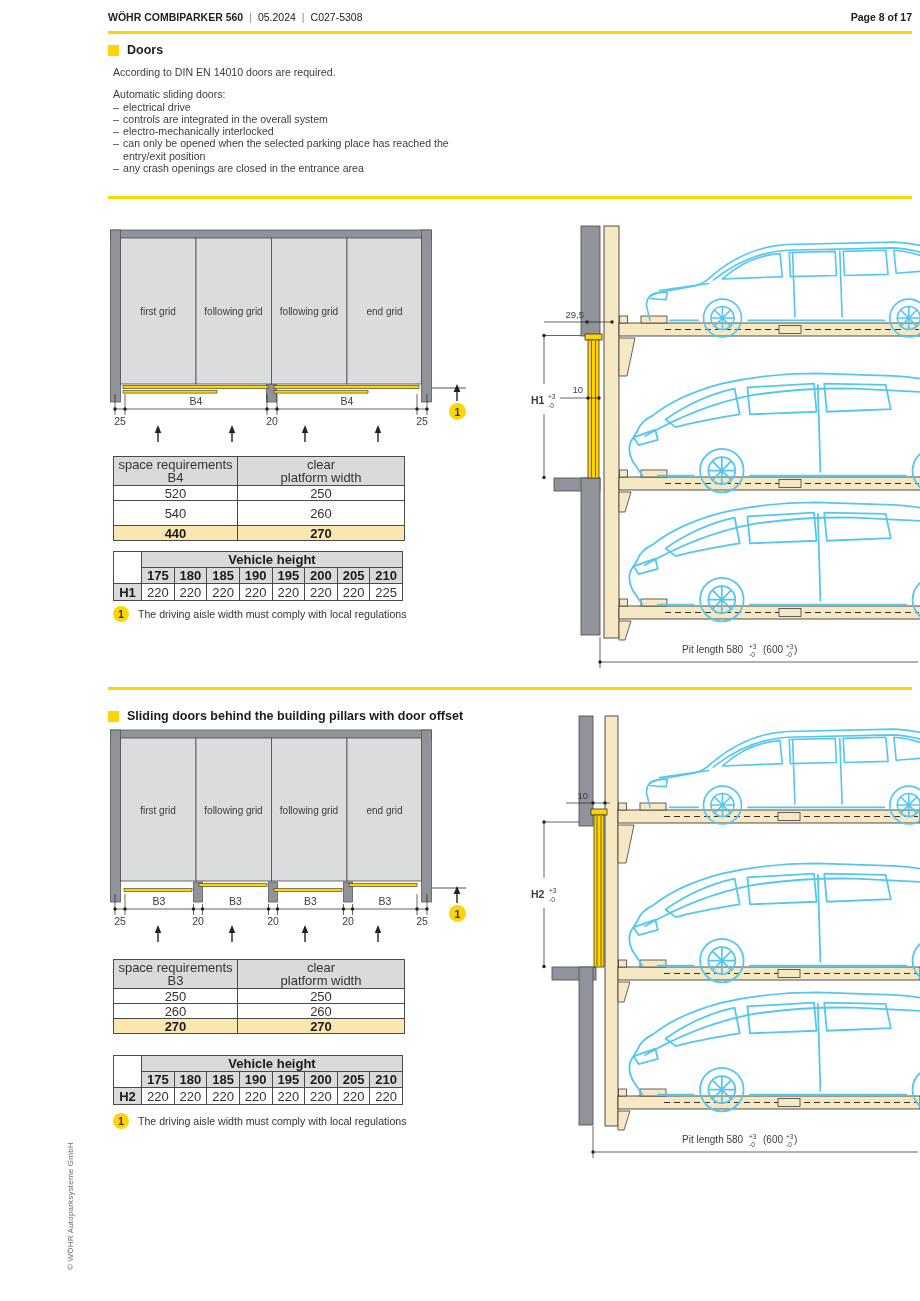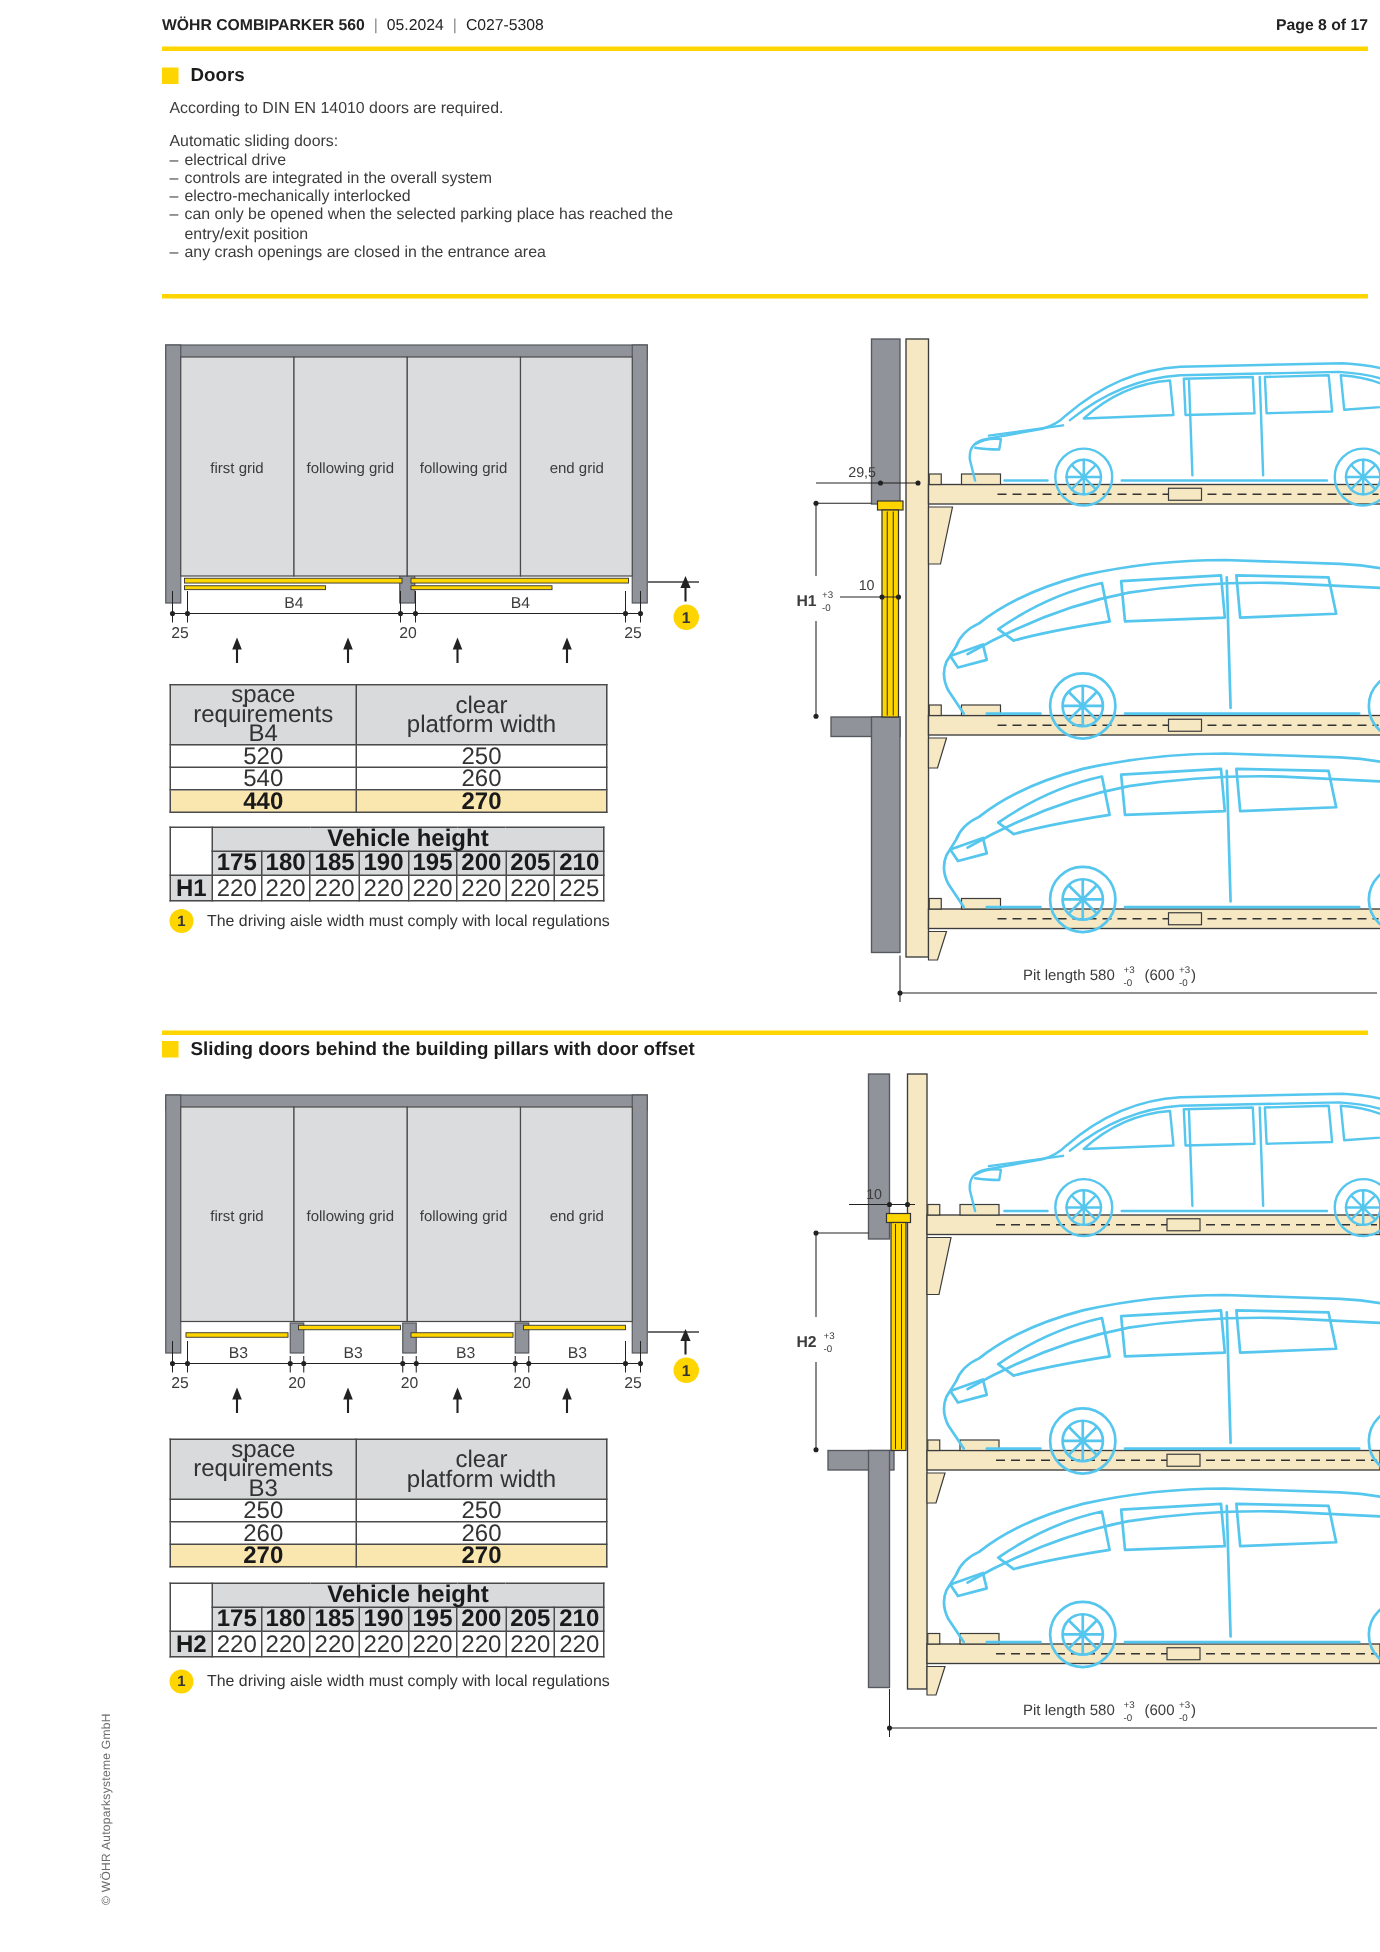--- a/index.html
+++ b/index.html
@@ -17,21 +17,21 @@
   .sq{width:11px;height:11px;background:#FFD500;flex:0 0 auto;}
   
   .intro{position:absolute;top:66px;left:113px;display:flex;font-size:10.6px;line-height:12.3px;}
   .col-l{width:372px;}
   .col-r{width:324px;margin-left:23px;}
   .p1{margin-bottom:10px;}
   .bul{display:flex;}
   .bul .dash{width:10px;flex:0 0 auto;}
   .bul .bt{flex:1;}
   
-  table.tbl{position:absolute;border-collapse:collapse;font-size:16px;color:#333;table-layout:fixed;}
+  table.tbl{position:absolute;border-collapse:collapse;font-size:13px;color:#333;table-layout:fixed;}
   table.tbl td{border:1px solid #4a4a4a;text-align:center;padding:0;vertical-align:middle;line-height:13px;}
   .hd{background:#D9DADB;}
   .hl{background:#FAE7B0;font-weight:bold;color:#1a1a1a;}
   .bold{font-weight:bold;color:#1a1a1a;}
   .h2l{line-height:12.5px;padding:1px 0;}
   
   .note{position:absolute;display:flex;align-items:center;gap:9px;font-size:10.6px;color:#333;}
   .badge{width:16px;height:16px;border-radius:50%;background:#FFD500;color:#333;font-weight:bold;font-size:10px;
          display:flex;align-items:center;justify-content:center;flex:0 0 auto;}
   
@@ -275,21 +275,21 @@
       </td>
       <td class="hd h2l" style="width:166px">
         <div>clear</div>
             <div>platform width</div>
       </td>
     </tr>
     <tr style="height:15px">
           <td>520</td>
           <td>250</td>
         </tr>
-    <tr style="height:15px">
+    <tr style="height:25px">
           <td>540</td>
           <td>260</td>
         </tr>
     <tr style="height:15px">
           <td class="hl">440</td>
           <td class="hl">270</td>
         </tr>
   </tbody>
     </table>
 
@@ -322,21 +322,21 @@
     </tr>
   </tbody>
     </table>
 
   <div class="note" style="left:113px;top:606px">
     <span class="badge">1</span>
     <span>The driving aisle width must comply with local regulations</span>
   </div>
 
   <div class="rule" style="top:687px"></div>
-  <div class="sec-title" style="top:692px">
+  <div class="sec-title" style="top:709px">
     <span class="sq"></span>
     <span>Sliding doors behind the building pillars with door offset</span>
   </div>
 
   <svg style="left:110px;top:726px" width="360" height="232" viewBox="0 0 360 232">
     <g>
       <rect x="0.5" y="4" width="321" height="10" fill="#909399" stroke="#55585c" stroke-width="0.8"></rect>
       <rect x="0.5" y="4" width="10" height="172" fill="#909399" stroke="#55585c" stroke-width="0.8"></rect>
       <rect x="311.5" y="4" width="10" height="172" fill="#909399" stroke="#55585c" stroke-width="0.8"></rect>
       <rect x="83.5" y="156" width="9" height="20" fill="#909399" stroke="#55585c" stroke-width="0.8"></rect>

